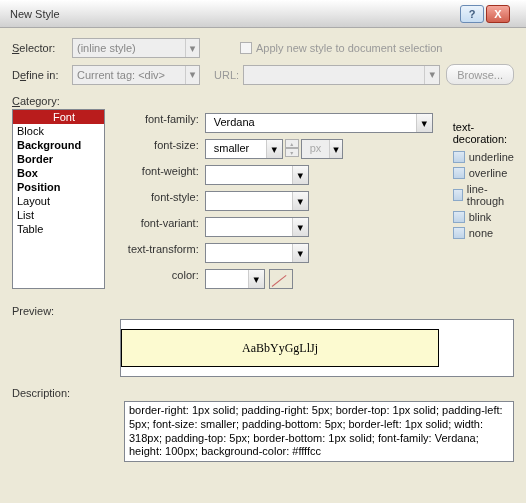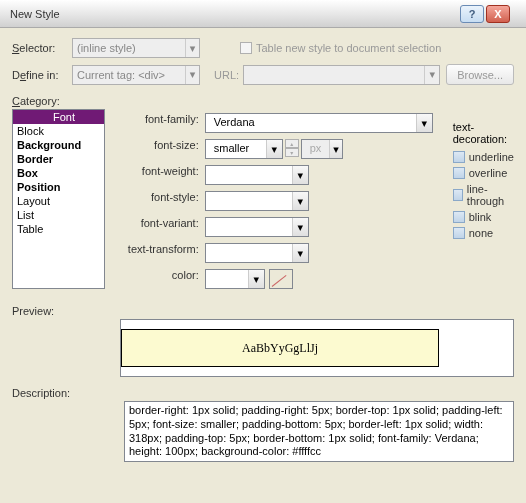--- a/index.html
+++ b/index.html
@@ -13,26 +13,26 @@
 .row { display: flex; align-items: center; margin-bottom: 6px; }
 .lbl { width: 60px; color: #333; }
 .lbl u { text-decoration: underline; }
 .combo { display: flex; align-items: center; border: 1px solid #b0b0b0; background: #f0f0f0; height: 20px; }
 .combo.disabled { background: #eeeeee; color: #999; }
 .combo input { border: none; background: transparent; padding: 0 4px; height: 18px; outline: none; color: #888; width: 100%; }
 .combo .arrow { width: 16px; height: 18px; border-left: 1px solid #ccc; display: flex; align-items: center; justify-content: center; color: #888; }
 .chk { display: flex; align-items: center; color: #999; }
 .chk .box { width: 12px; height: 12px; border: 1px solid #b0b0b0; background: #f5f5f5; margin-right: 4px; }
 .url-field { flex: 1; }
-.btn { background: linear-gradient(#fdfdfd,#e8e8e8); border: 1px solid #999; padding: 2px 10px; height: 21px; display: inline-flex; align-items: center; justify-content: center; border-radius: 3px; }
+.btn { background: linear-gradient(#fdfdfd,#e8e8e8); border: 1px solid #999; padding: 2px 10px; height: 21px; display: inline-flex; align-items: center; justify-content: center; border-radius: 8px; }
 .btn.disabled { color: #999; border-color: #bbb; }
 .section-lbl { margin: 10px 0 2px; color: #333; }
 .catlist { width: 93px; height: 180px; background: #fff; border: 1px solid #828790; overflow: hidden; }
 .catlist div { padding: 1px 4px; }
-.catlist .sel { background: #701a75; color: #fff; padding-left: 40px; }
+.catlist .sel { background: #b91c1c; color: #fff; padding-left: 40px; }
 .catlist .bold { font-weight: bold; }
 .main-area { display: flex; gap: 10px; }
 .form-area { flex: 1; display: flex; gap: 20px; padding-top: 4px; }
 .props { }
 .props .prow { display: flex; align-items: flex-start; margin-bottom: 6px; }
 .props .plbl { width: 90px; text-align: right; padding-right: 6px; color: #333; }
 .dd { display: flex; border: 1px solid #828790; background: #fff; height: 20px; }
 .dd .val { flex: 1; padding: 2px 8px; }
 .dd .ar { width: 16px; border-left: 1px solid #ccc; background: linear-gradient(#f8f8f8,#e0e0e0); display: flex; align-items: center; justify-content: center; }
 .spin { display: flex; flex-direction: column; margin-left: 2px; }
@@ -57,21 +57,21 @@
 <div class="content">
   <div class="row">
     <span class="lbl"><u>S</u>elector:</span>
     <div class="combo disabled" style="width:128px">
       <input disabled="" value="(inline style)" style="">
       <div class="arrow">▾</div>
     </div>
     <div style="width:40px"></div>
     <div class="chk">
       <div class="box"></div>
-      <span>Table new style to document selection</span>
+      <span>Apply new style to document selection</span>
     </div>
   </div>
   <div class="row">
     <span class="lbl">D<u>e</u>fine in:</span>
     <div class="combo disabled" style="width:128px">
       <input disabled="" value="Current tag: &lt;div&gt;" style="">
       <div class="arrow">▾</div>
     </div>
     <div style="width:14px"></div>
     <span style="color:#999;margin-right:4px">URL:</span>

